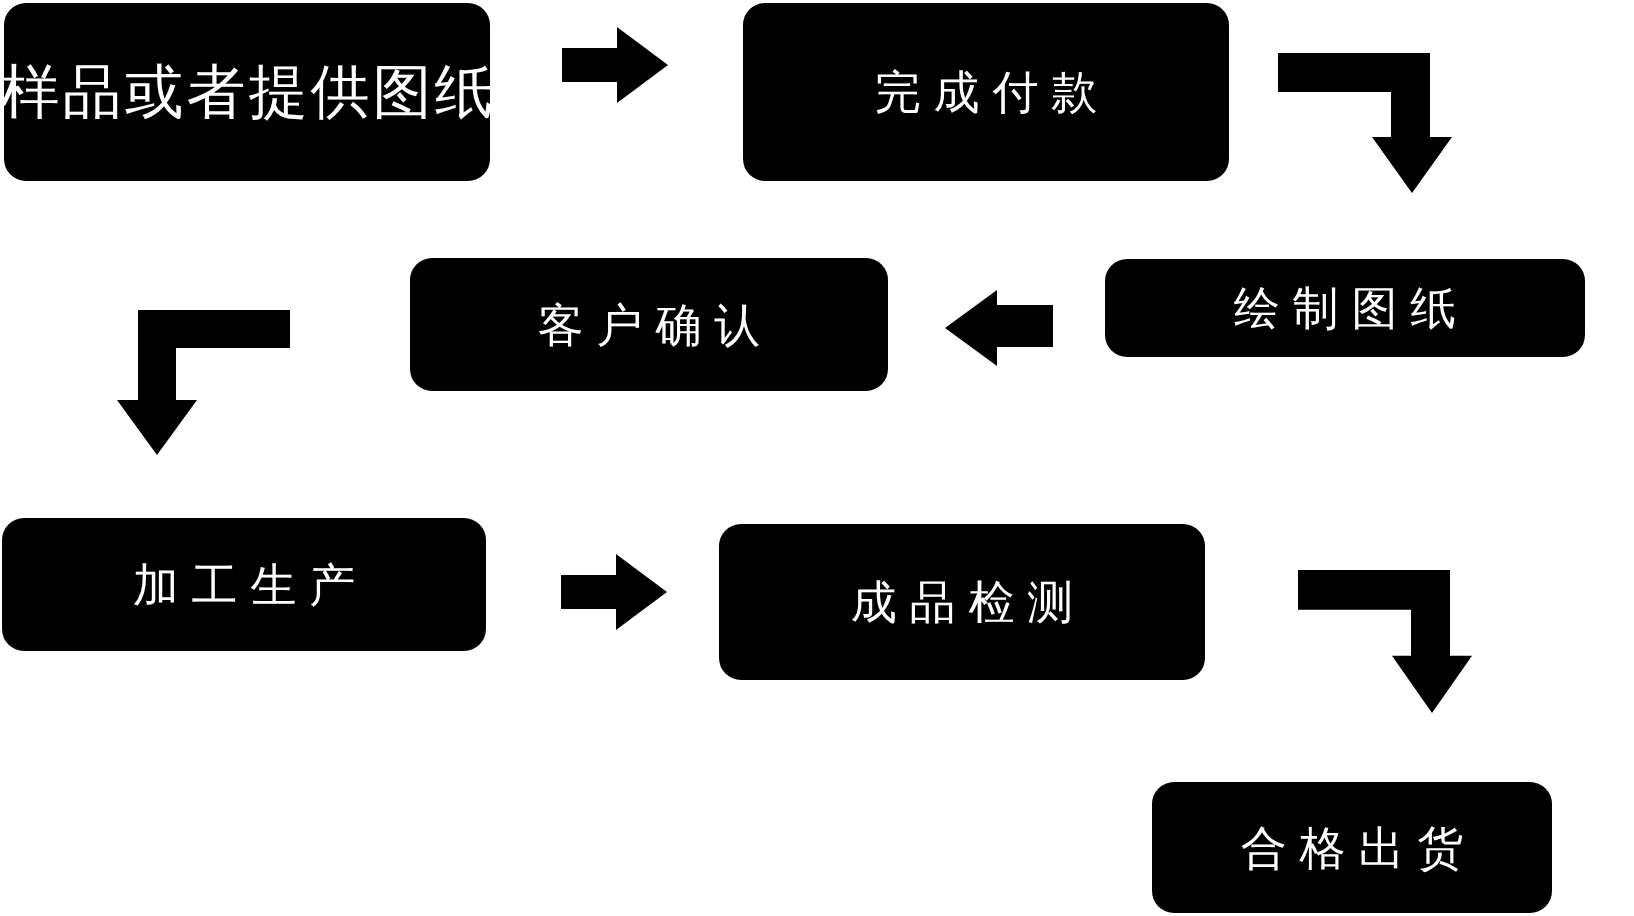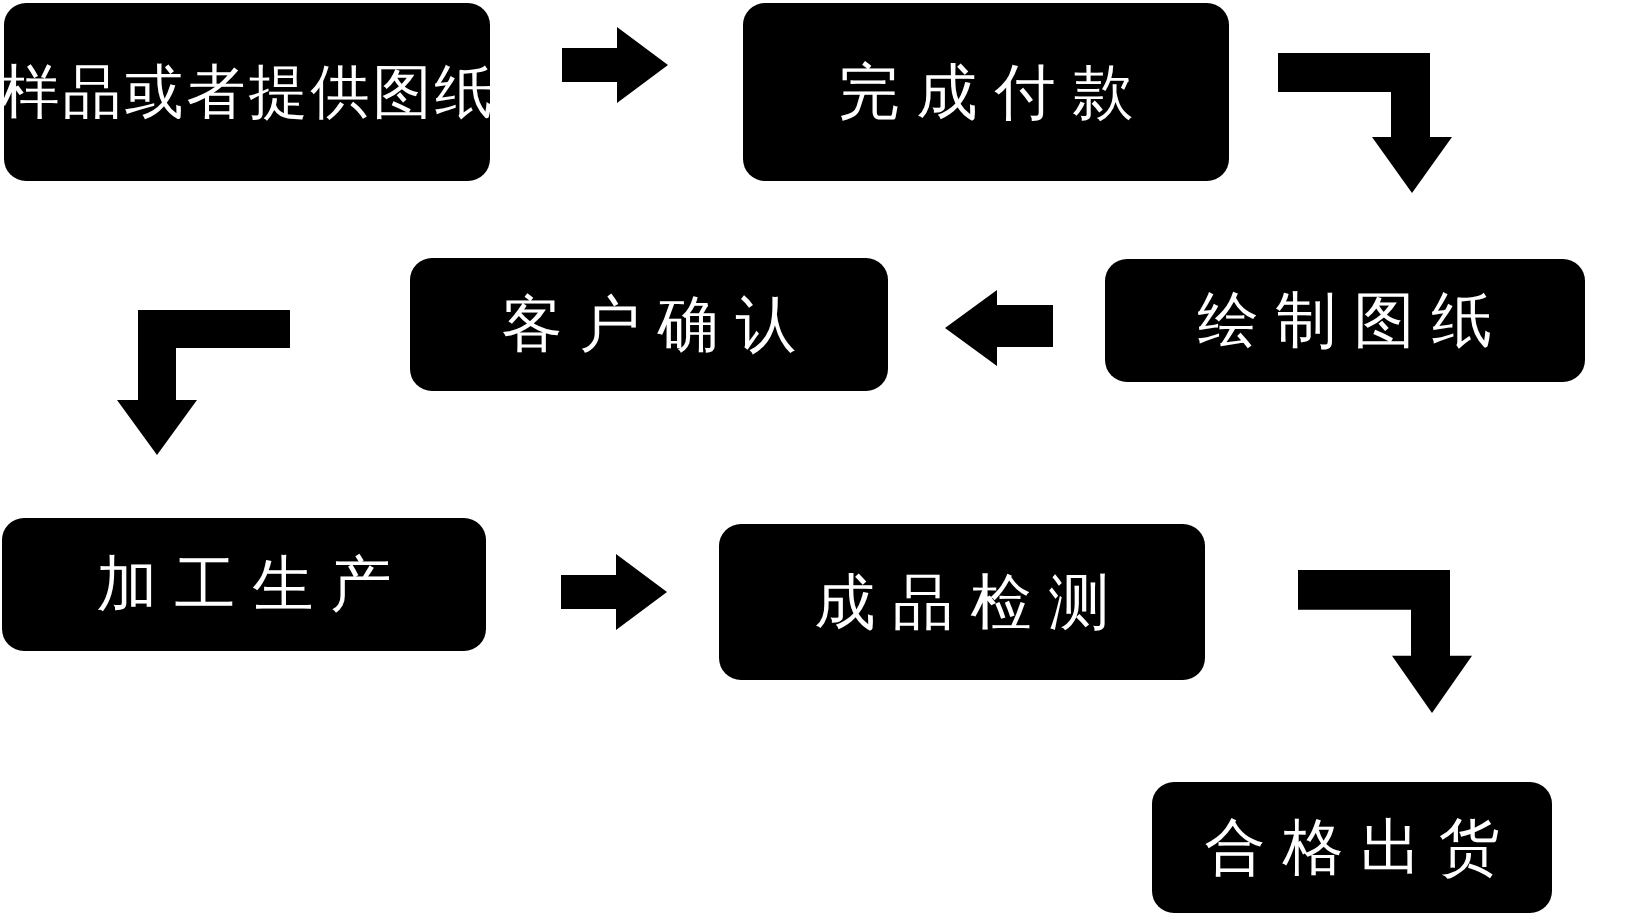--- a/index.html
+++ b/index.html
@@ -19,21 +19,21 @@
     position: absolute;
     background: #000000;
     border-radius: 22px;
     display: flex;
     align-items: center;
     justify-content: center;
     box-sizing: border-box;
   }
   .node-label {
     color: #ffffff;
-    font-size: 61px;
+    font-size: 46px;
     line-height: 1;
     white-space: nowrap;
     font-weight: 500;
   }
   .node-label.spaced {
     letter-spacing: 0.28em;
     padding-left: 0.28em; 
   }
   .node-label.long {
     font-size: 59px;
@@ -44,21 +44,21 @@
     position: absolute;
     display: block;
   }
   .arrow polygon {
     fill: #000000;
   }
   
   #node-a { left: 4px;    top: 3px;   width: 486px; height: 178px; }
   #node-b { left: 743px;  top: 3px;   width: 486px; height: 178px; }
   #node-c { left: 410px;  top: 258px; width: 478px; height: 133px; justify-content: center; }
-  #node-d { left: 1105px; top: 259px; width: 480px; height: 123px; }
+  #node-d { left: 1105px; top: 259px; width: 480px; height: 98px; }
   #node-e { left: 2px;    top: 518px; width: 484px; height: 133px; }
   #node-f { left: 719px;  top: 524px; width: 486px; height: 156px; }
   #node-g { left: 1152px; top: 782px; width: 400px; height: 131px; }
   
   #arrow-1 { left: 562px;  top: 25px;  }
   #arrow-2 { left: 1278px; top: 53px;  }
   #arrow-3 { left: 945px;  top: 290px; }
   #arrow-4 { left: 117px;  top: 310px; }
   #arrow-5 { left: 561px;  top: 552px; }
   #arrow-6 { left: 1298px; top: 570px; }

